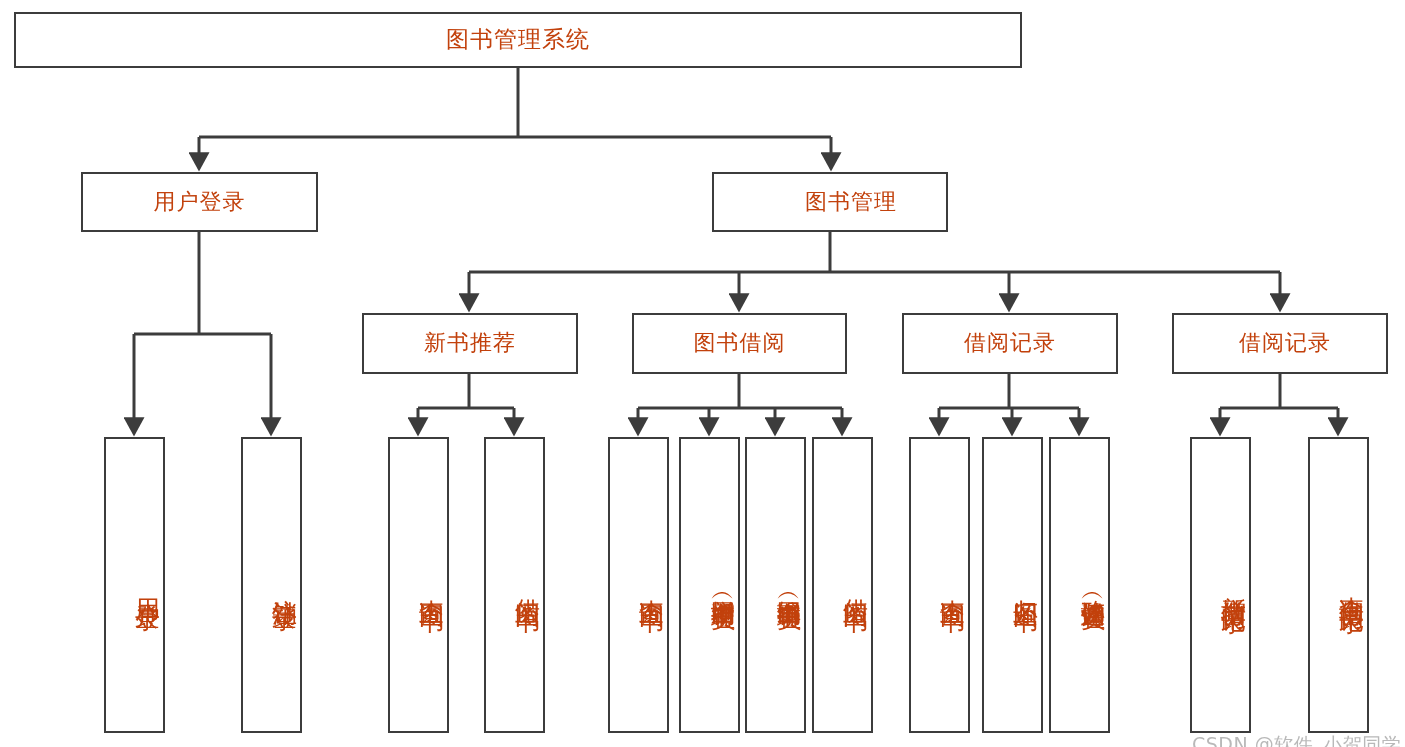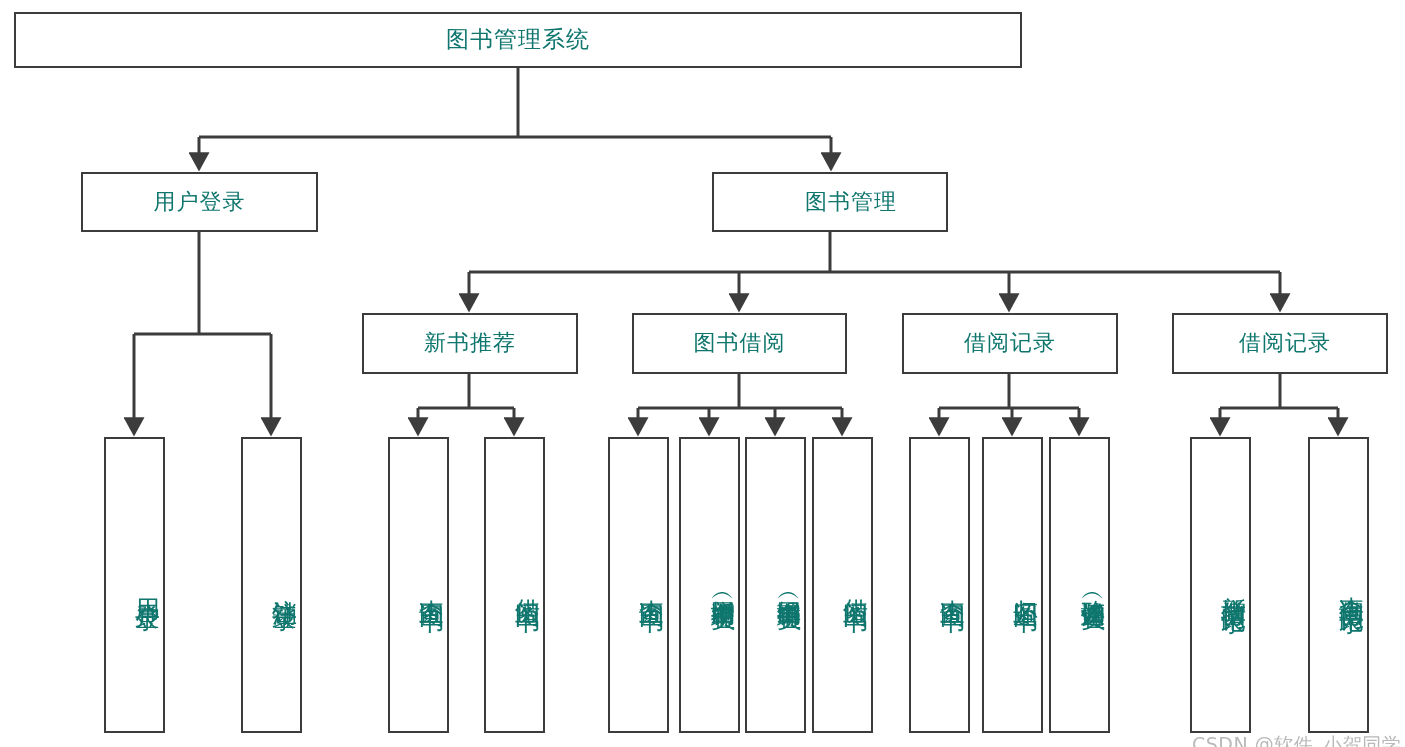--- a/index.html
+++ b/index.html
@@ -26,21 +26,21 @@
     height: 747px;
     pointer-events: none;
   }
   .node {
     position: absolute;
     border: 2px solid #3c3c3c;
     background: #ffffff;
     display: flex;
     align-items: center;
     justify-content: center;
-    color: #0f766e;
+    color: #c2410c;
   }
   .node-h {
     font-size: 22px;
     line-height: 1.2;
     letter-spacing: 1px;
     text-align: center;
     padding: 2px 6px;
   }
   .node-root {
     font-size: 23px;

